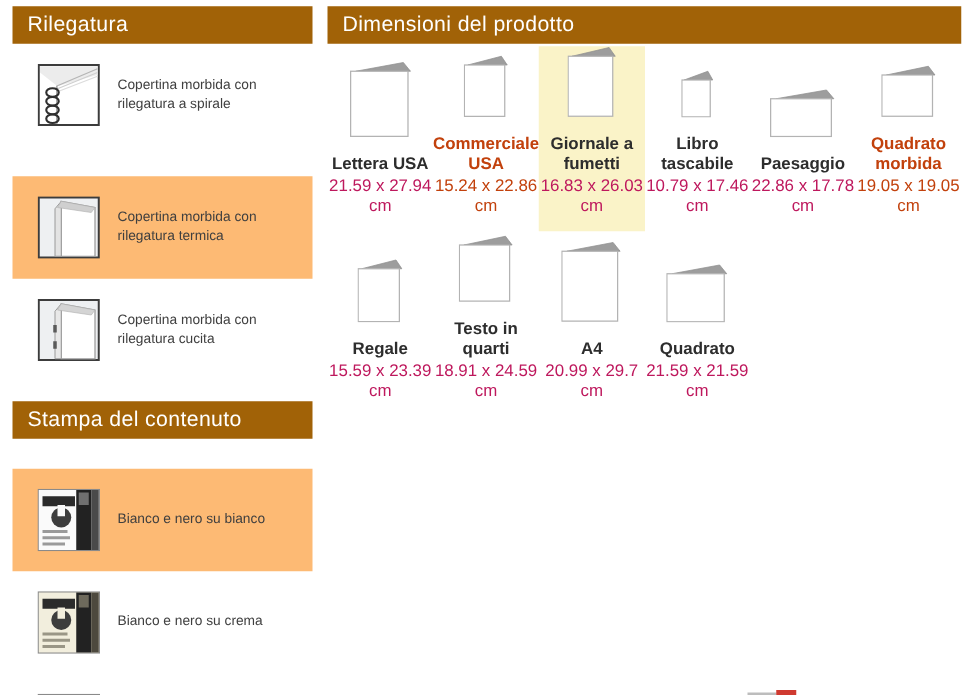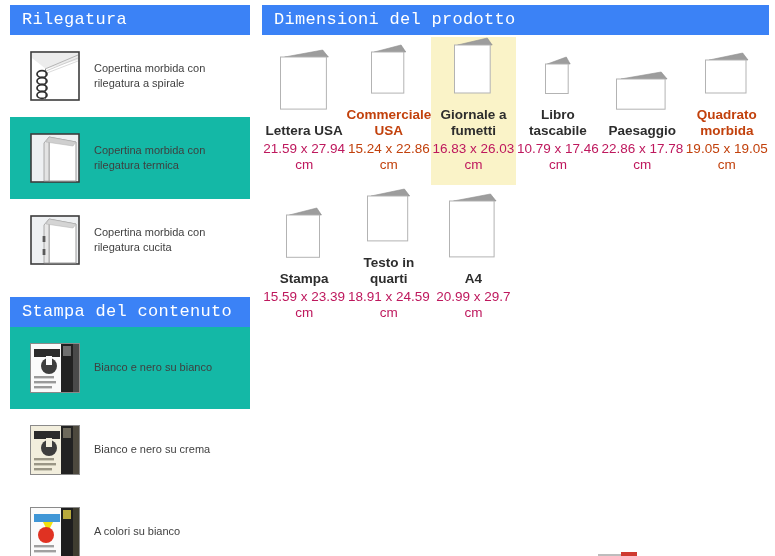--- a/index.html
+++ b/index.html
@@ -3,34 +3,33 @@
 <meta charset="utf-8">
 <style>
   html,body{margin:0;padding:0;}
   body{
     width:775px;height:556px;position:relative;overflow:hidden;
     background:#ffffff;
     font-family:"Liberation Sans", sans-serif;
     -webkit-font-smoothing:antialiased;
   }
   .section-header{
-    background:#3b82f6;color:#ffffff;
+    background:#a16207;color:#ffffff;
     font-size:17px;letter-spacing:.3px;
     padding:5px 0 6px 12px;line-height:19px;
     font-weight:400;
-    font-family:Liberation Mono, monospace;
   }
   
   .sidebar{position:absolute;left:10px;top:5px;width:240px;}
   .print-section-header{margin-top:16px;}
   .option{
     display:flex;align-items:center;gap:14px;
     padding:16px 3px 16px 20px;cursor:pointer;
   }
-  .option.selected{background:#14b8a6;}
+  .option.selected{background:#fdba74;margin-top:24px;}
   .option-icon{width:50px;height:50px;flex:none;display:block;}
   .option-icon svg{display:block;}
   .option-label{
     width:153px;font-size:11px;line-height:1.38;color:#3f3f3f;
   }
   
   .main{position:absolute;left:262px;top:5px;width:507px;}
   .grid{
     margin-top:2px;
     display:grid;grid-template-columns:repeat(6,1fr);grid-auto-rows:148px;
@@ -229,21 +228,21 @@
       <div class="pname">Quadrato morbida</div>
       <div class="pdims">19.05 x 19.05 cm</div>
     </div>
     <div class="cell">
       <span class="book-wrap">
           <svg width="36.5" height="51.3" viewBox="0 0 36.5 51.3">
        <polygon points="3.4,8 30.8,1 35.5,8" fill="#9d9d9d" stroke="#8f8f8f" stroke-width="0.6"></polygon>
        <rect x="0.5" y="8" width="33.0" height="42.3" fill="#ffffff" stroke="#b3b3b3" stroke-width="1"></rect>
      </svg>
         </span>
-      <div class="pname">Stampa</div>
+      <div class="pname">Regale</div>
       <div class="pdims">15.59 x 23.39 cm</div>
     </div>
     <div class="cell">
       <span class="book-wrap">
           <svg width="43.7" height="53.9" viewBox="0 0 43.7 53.9">
        <polygon points="4.1,8 37.4,1 42.7,8" fill="#9d9d9d" stroke="#8f8f8f" stroke-width="0.6"></polygon>
        <rect x="0.5" y="8" width="40.2" height="44.9" fill="#ffffff" stroke="#b3b3b3" stroke-width="1"></rect>
      </svg>
         </span>
       <div class="pname">Testo in quarti</div>
@@ -251,20 +250,30 @@
     </div>
     <div class="cell">
       <span class="book-wrap">
           <svg width="48.1" height="64.9" viewBox="0 0 48.1 64.9">
        <polygon points="4.5,8 41.5,1 47.1,8" fill="#9d9d9d" stroke="#8f8f8f" stroke-width="0.6"></polygon>
        <rect x="0.5" y="8" width="44.6" height="55.9" fill="#ffffff" stroke="#b3b3b3" stroke-width="1"></rect>
      </svg>
         </span>
       <div class="pname">A4</div>
       <div class="pdims">20.99 x 29.7 cm</div>
+    </div>
+    <div class="cell">
+      <span class="book-wrap">
+          <svg width="49.4" height="47.4" viewBox="0 0 49.4 47.4">
+       <polygon points="4.6,8 42.7,1 48.4,8" fill="#9d9d9d" stroke="#8f8f8f" stroke-width="0.6"></polygon>
+       <rect x="0.5" y="8" width="45.9" height="38.4" fill="#ffffff" stroke="#b3b3b3" stroke-width="1"></rect>
+     </svg>
+        </span>
+      <div class="pname">Quadrato</div>
+      <div class="pdims">21.59 x 21.59 cm</div>
     </div>
     <div class="cell"></div>
   </div>
 </div>
 
 <div class="cutoff">
   <span class="gray"></span>
   <span class="red"></span>
 </div>
 

